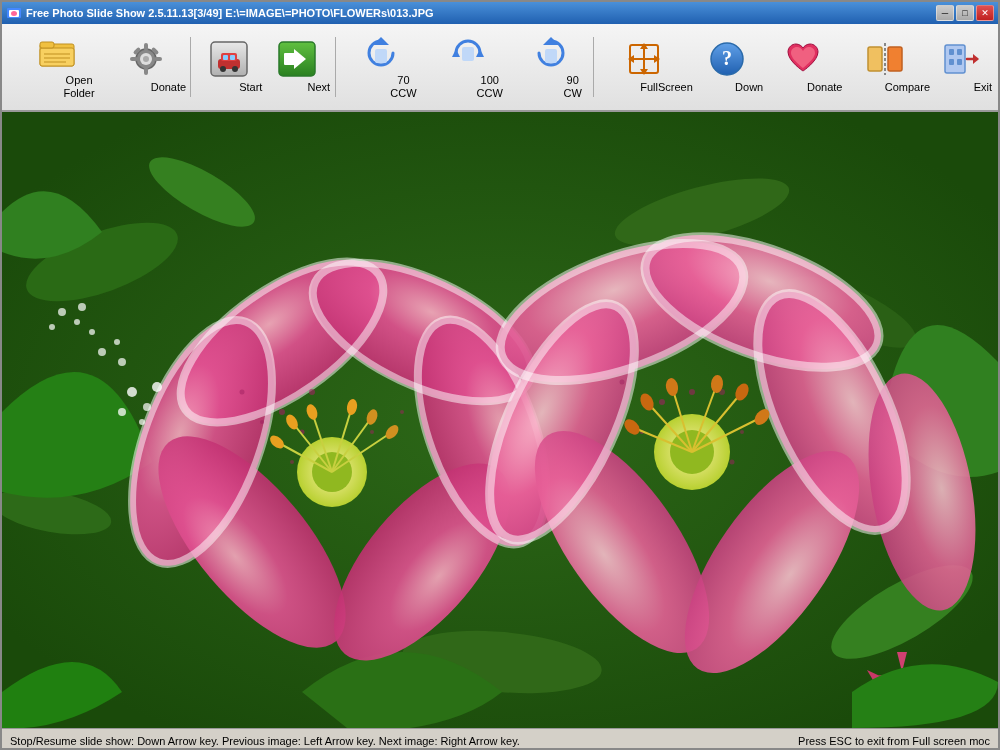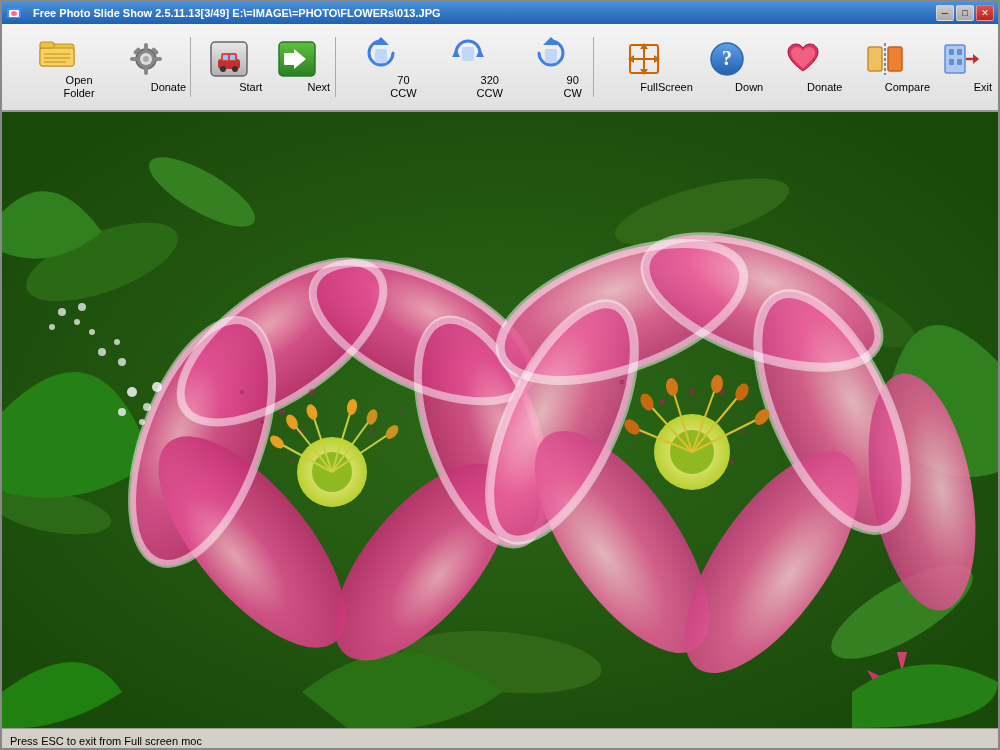--- a/index.html
+++ b/index.html
@@ -20,21 +20,21 @@
       justify-content: space-between;
       background: linear-gradient(to bottom, #4a90d9, #2060b0);
       color: white;
       height: 22px;
       padding: 0 4px;
       user-select: none;
     }
     #title-bar-left {
       display: flex;
       align-items: center;
-      gap: 11px;
+      gap: 4px;
       font-size: 11px;
       font-weight: bold;
     }
     #title-bar-controls {
       display: flex;
       gap: 2px;
     }
     .title-btn {
       width: 18px;
       height: 16px;
@@ -234,21 +234,21 @@
 
   <div class="toolbar-btn">
     <div class="icon-area">
       <svg width="36" height="36" viewBox="0 0 36 36">
         <path d="M6 18 A12 12 0 1 1 30 18" fill="none" stroke="#4080e0" stroke-width="3" stroke-linecap="round"></path>
         <polygon points="6,14 2,22 10,22" fill="#4080e0"></polygon>
         <polygon points="30,14 26,22 34,22" fill="#4080e0"></polygon>
         <rect x="12" y="12" width="12" height="14" rx="2" fill="#c0d8f8"></rect>
       </svg>
     </div>
-    <span class="btn-label">320 CCW</span>
+    <span class="btn-label">100 CCW</span>
   </div>
 
   <div class="toolbar-btn">
     <div class="icon-area">
       <svg width="36" height="36" viewBox="0 0 36 36">
         <path d="M18 6 A12 12 0 1 1 6 18" fill="none" stroke="#4080e0" stroke-width="3" stroke-linecap="round"></path>
         <polygon points="18,2 26,10 10,10" fill="#4080e0"></polygon>
         <rect x="12" y="14" width="12" height="14" rx="2" fill="#c0d8f8"></rect>
       </svg>
     </div>
@@ -479,14 +479,15 @@
 
     <circle cx="130" cy="280" r="5" fill="white" opacity="0.8"></circle>
     <circle cx="145" cy="295" r="4" fill="white" opacity="0.7"></circle>
     <circle cx="120" cy="300" r="4" fill="white" opacity="0.75"></circle>
     <circle cx="155" cy="275" r="5" fill="white" opacity="0.8"></circle>
     <circle cx="140" cy="310" r="3" fill="white" opacity="0.7"></circle>
   </svg>
 </div>
 
 <div id="status-bar">
+  <span>Stop/Resume slide show: Down Arrow key. Previous image: Left Arrow key. Next image: Right Arrow key.</span>
   <span>Press ESC to exit from Full screen moc</span>
 </div>
 
 </body></html>

